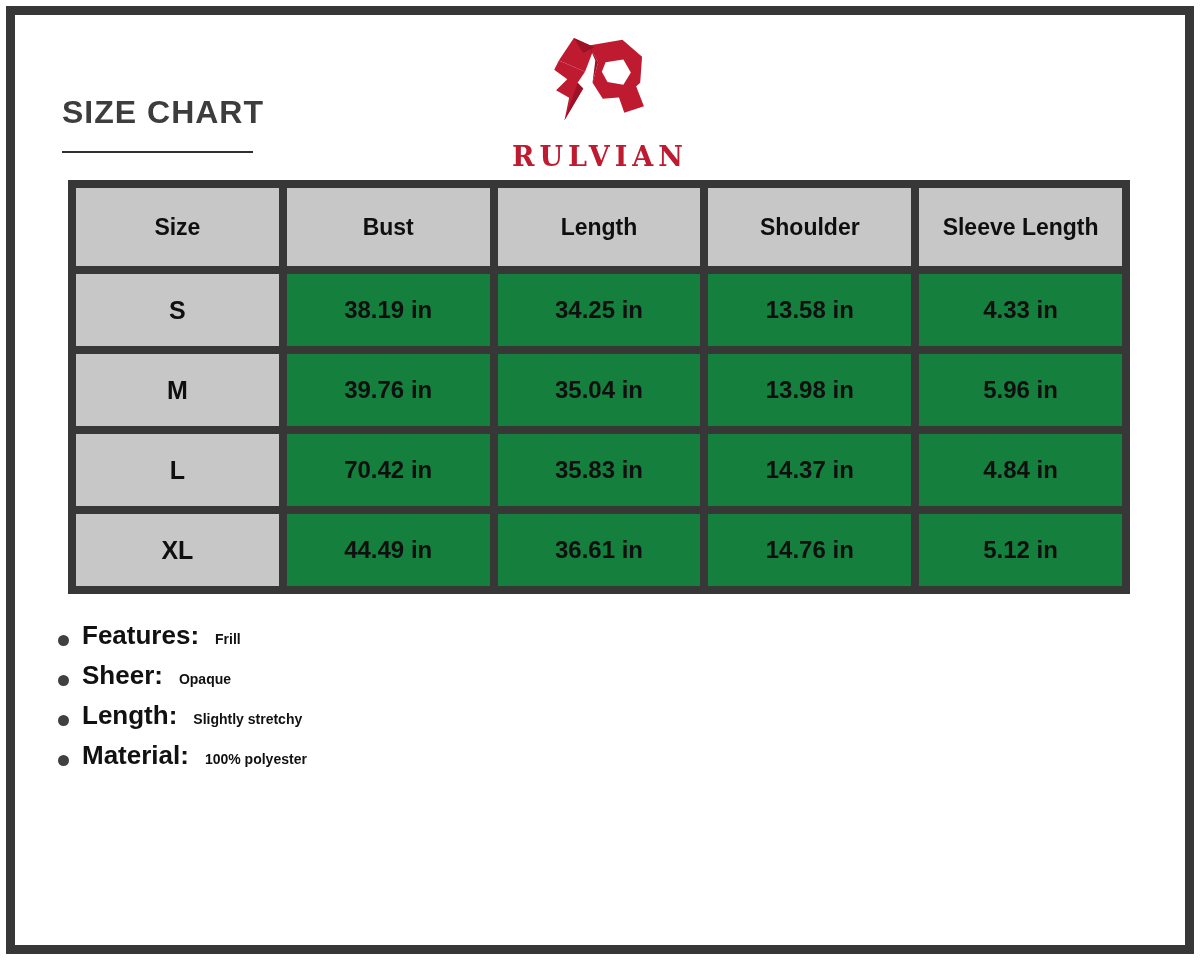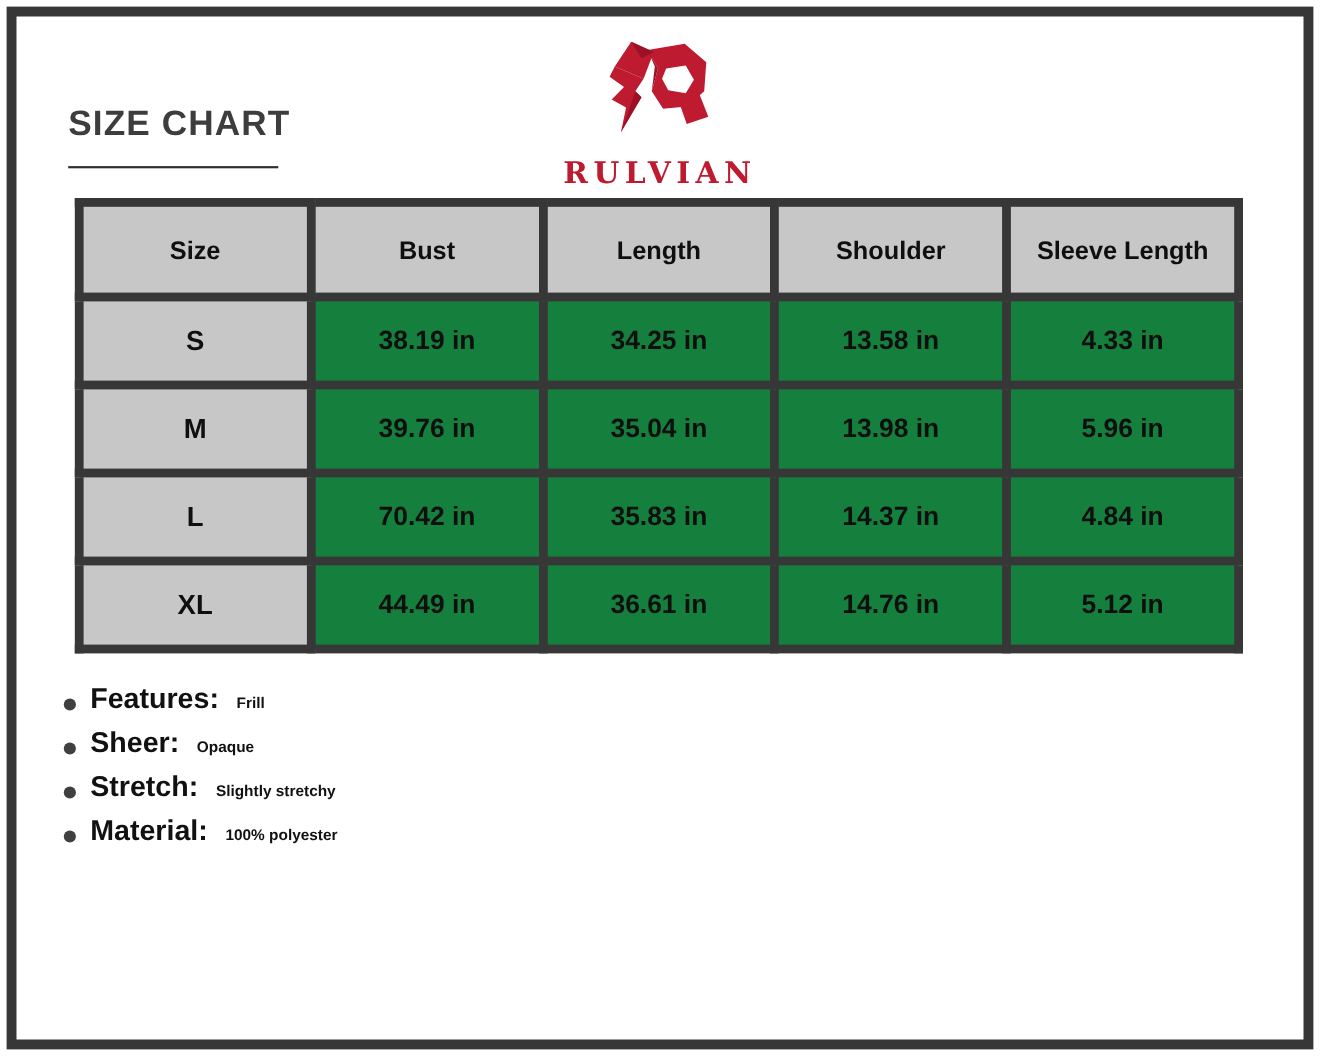--- a/index.html
+++ b/index.html
@@ -190,21 +190,21 @@
       <span class="dlabel">Features:</span>
       <span class="dvalue">Frill</span>
     </li>
     <li>
       <span class="dot"></span>
       <span class="dlabel">Sheer:</span>
       <span class="dvalue">Opaque</span>
     </li>
     <li>
       <span class="dot"></span>
-      <span class="dlabel">Stretch:</span>
+      <span class="dlabel">Length:</span>
       <span class="dvalue">Slightly stretchy</span>
     </li>
     <li>
       <span class="dot"></span>
       <span class="dlabel">Material:</span>
       <span class="dvalue">100% polyester</span>
     </li>
   </ul>
 
 </body></html>

